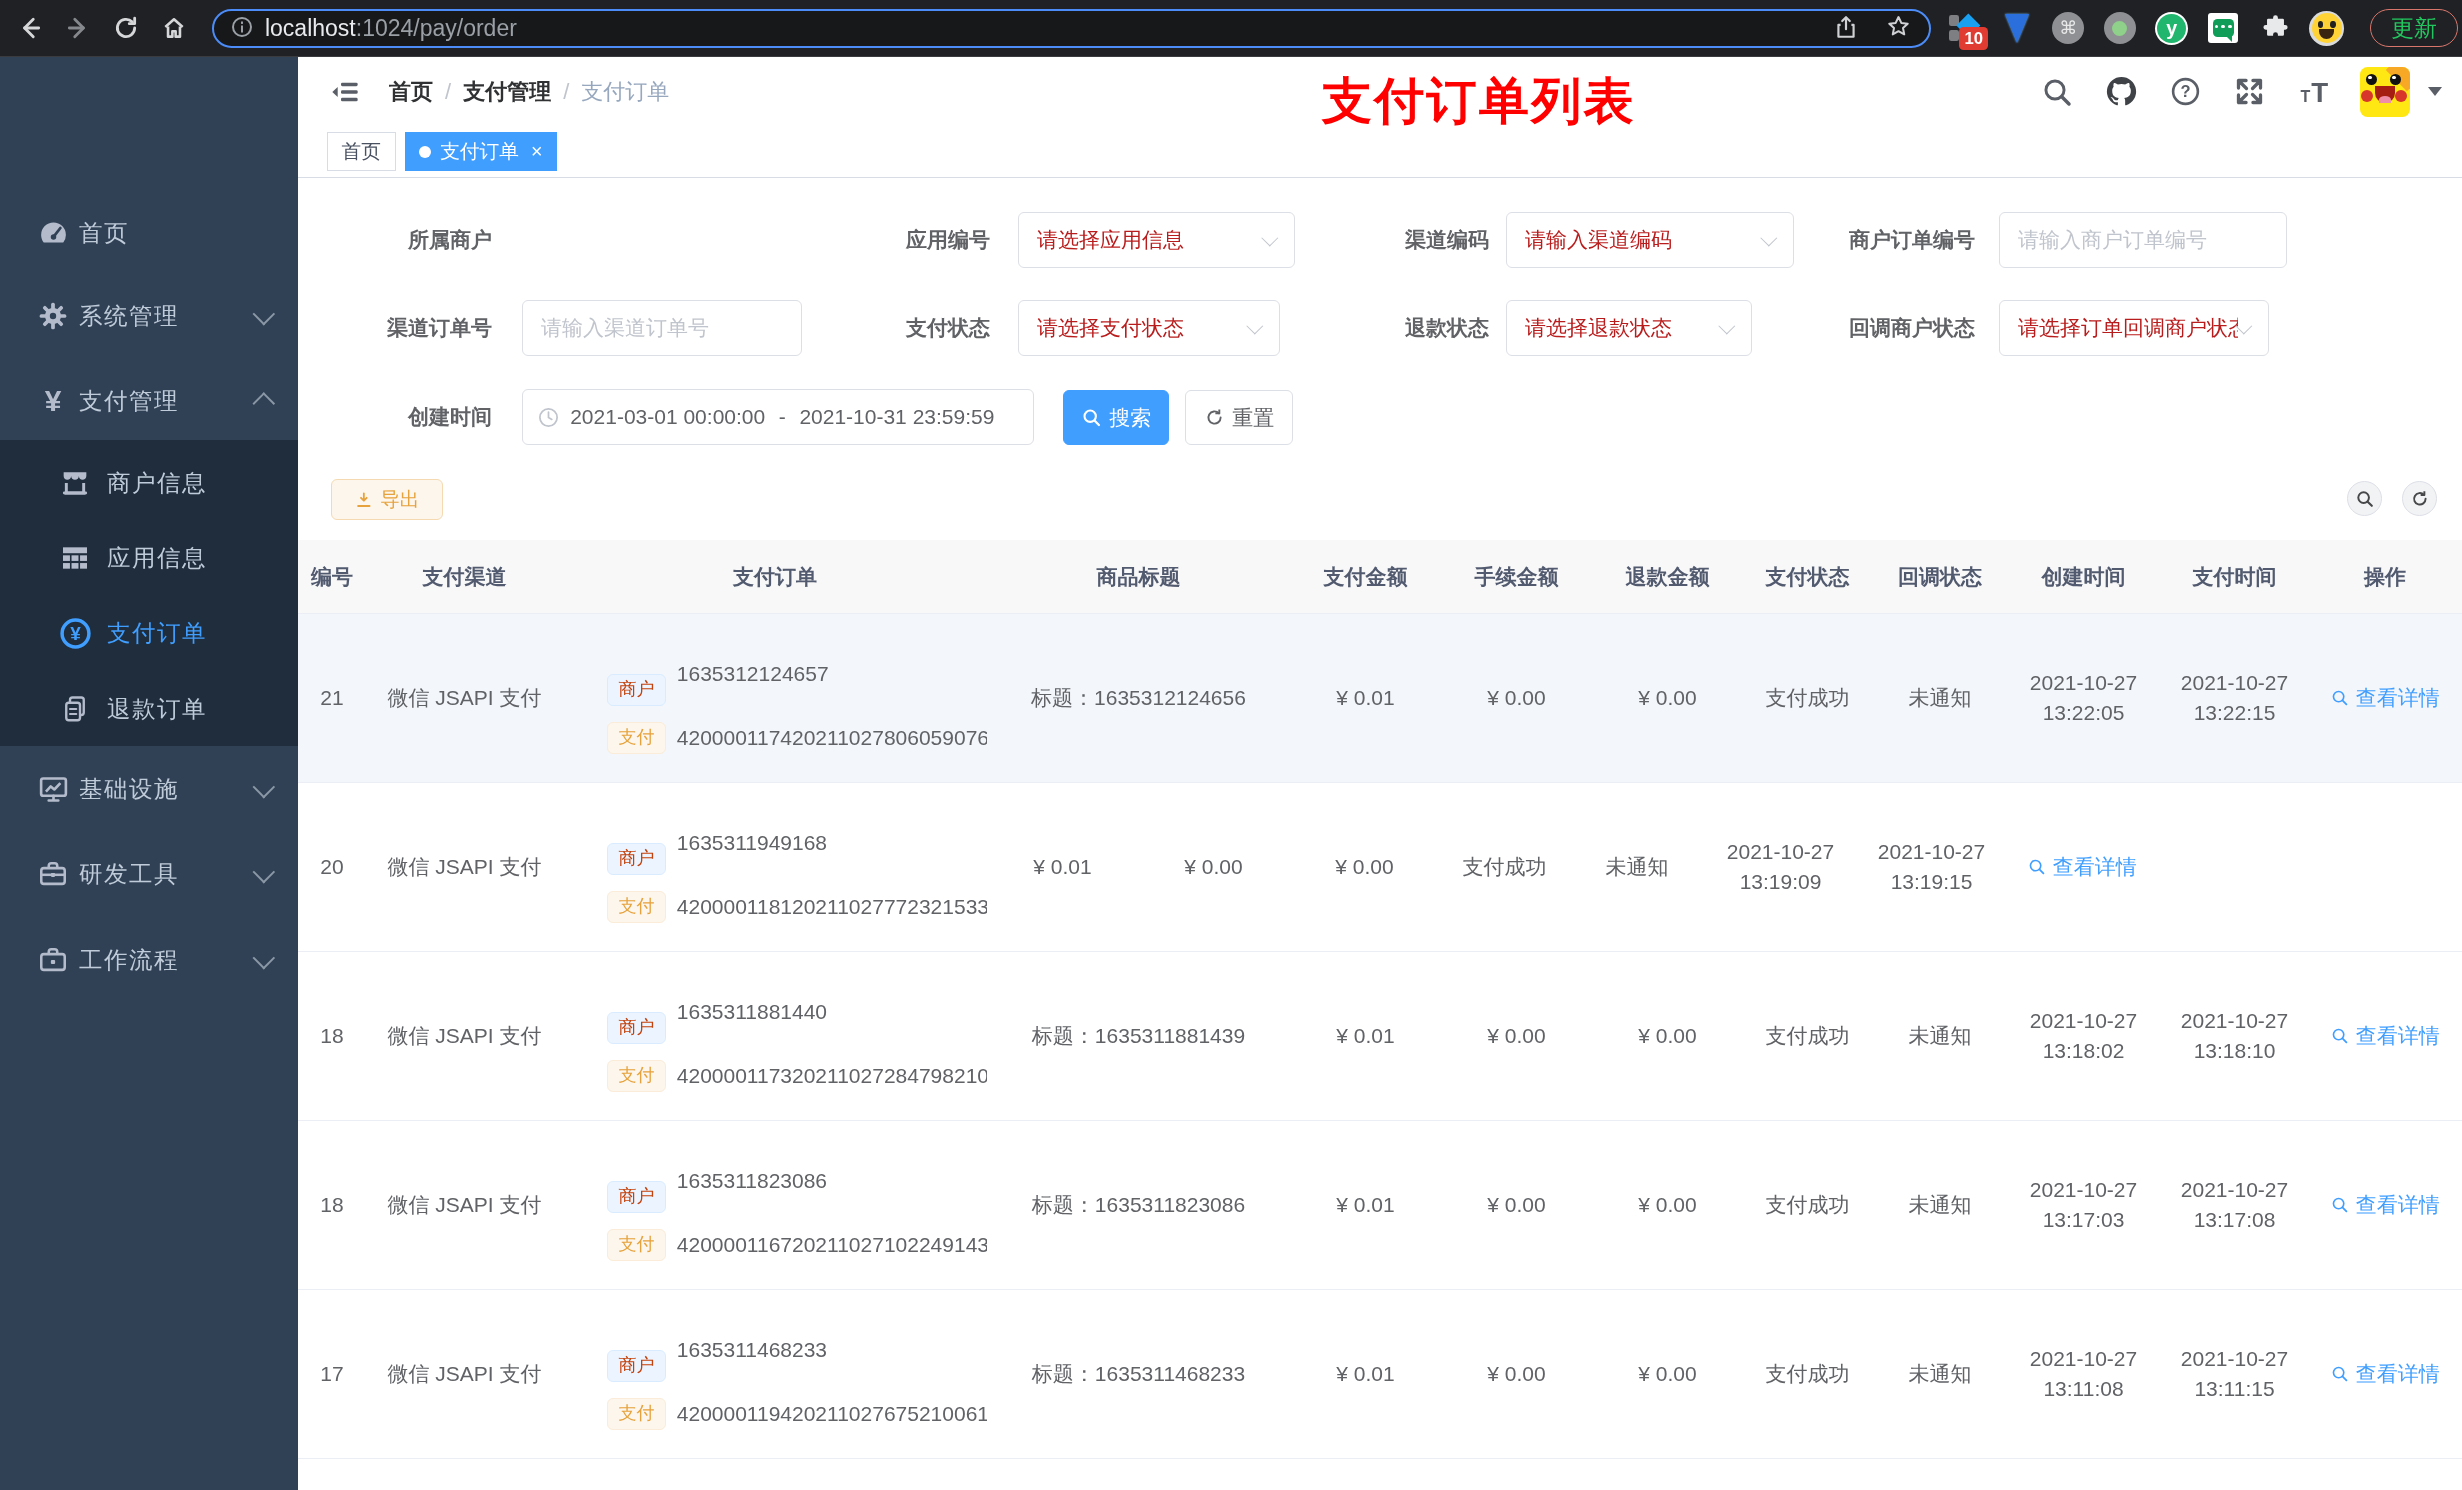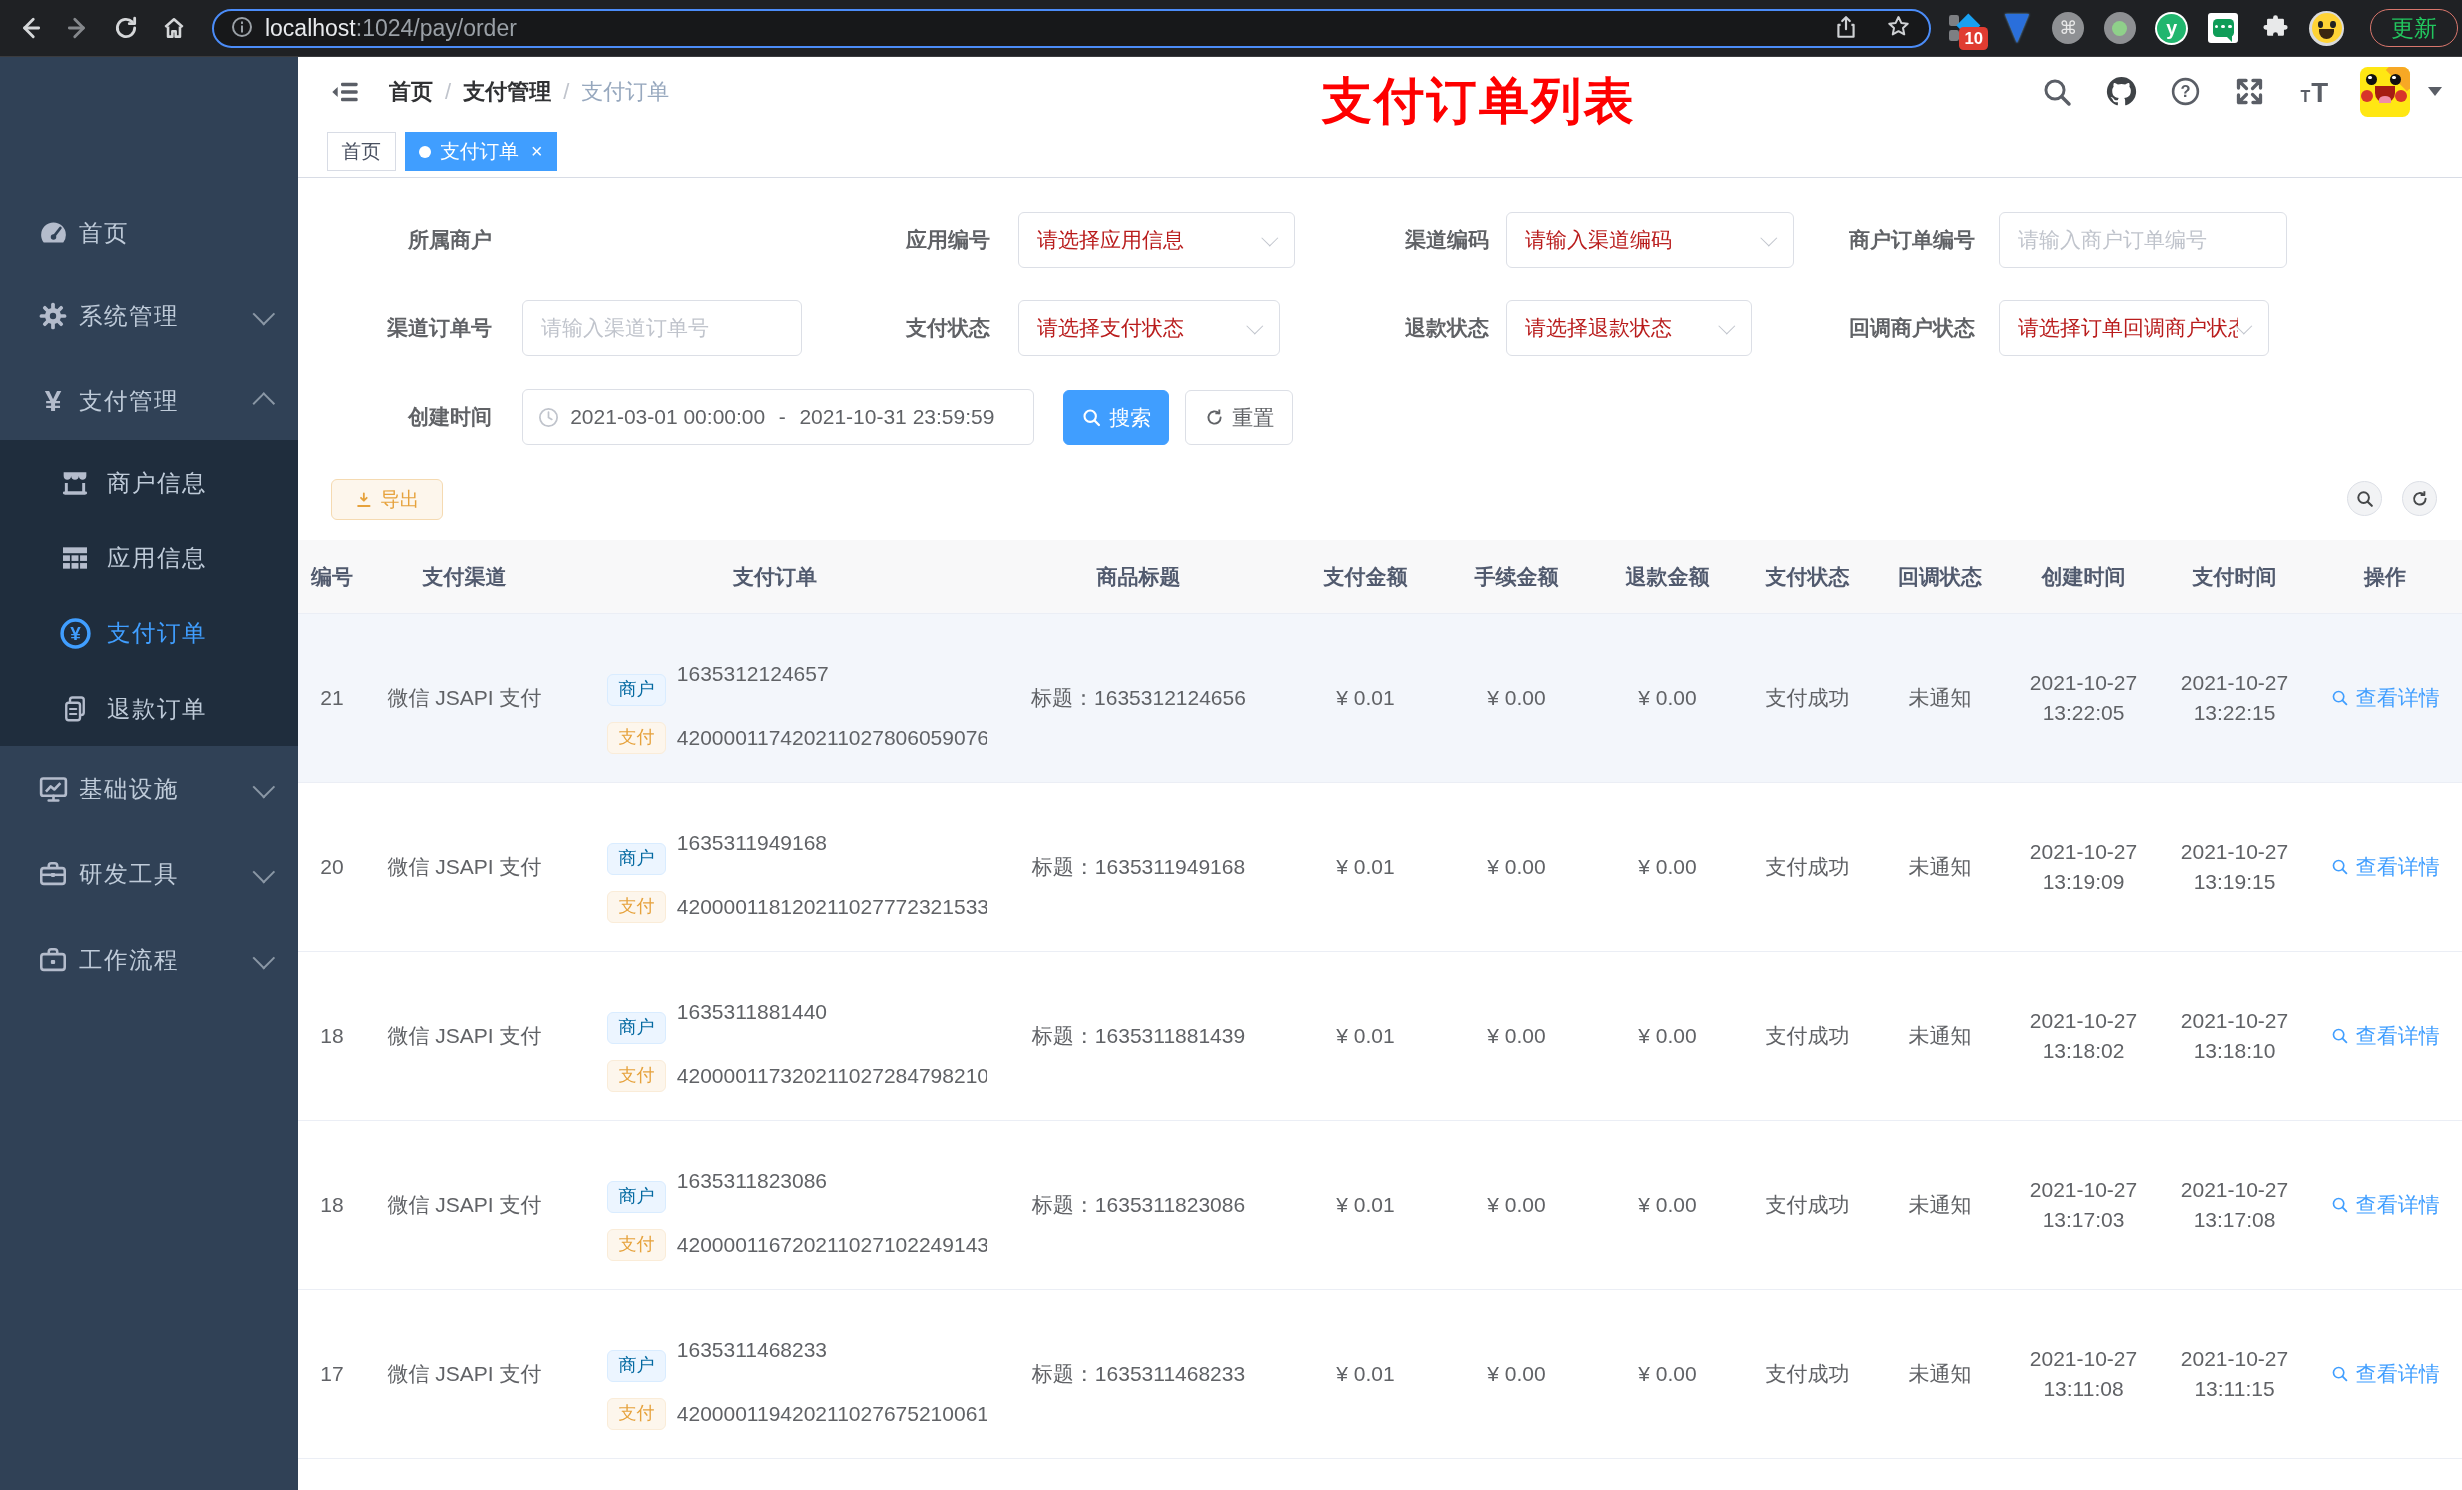--- a/index.html
+++ b/index.html
@@ -125,21 +125,21 @@
   .t-header{display:flex;background:#f8f8f9;height:73px;border-bottom:0.8px solid #ebeef5;}
   .t-header .cell{display:flex;align-items:center;justify-content:center;font-size:21px;font-weight:700;color:#515a6e;
       box-sizing:border-box;white-space:nowrap;overflow:hidden;}
   .t-row{display:flex;height:168px;border-bottom:0.8px solid #ebeef5;background:#fff;}
   .t-row.hl{background:#f3f6fb;}
   .t-row .cell{display:flex;align-items:center;justify-content:center;font-size:21px;color:#606266;box-sizing:border-box;
       white-space:nowrap;overflow:hidden;}
   .cell.order{flex-direction:column;align-items:flex-start;justify-content:center;gap:16.7px;padding-left:44px;}
   .order-line{display:flex;align-items:center;gap:10.6px;}
   .mini-tag{font-size:18px;padding:3.8px 10.6px;border-radius:6px;line-height:1.2;}
-  .tag-blue{background:#ecf5ff;border:0.8px solid #d9ecff;color:#0369a1;margin-top:32px;}
+  .tag-blue{background:#ecf5ff;border:0.8px solid #d9ecff;color:#c2410c;margin-top:32px;}
   .tag-orange{background:#fdf6ec;border:0.8px solid #faecd8;color:#e6a23c;}
   .cell.twolines{flex-direction:column;line-height:30px;}
   .action-link{display:flex;align-items:center;gap:6px;color:#409eff;font-size:21px;cursor:pointer;}
 </style>
 </head>
 <body>
 
 <div class="page">
 
   <div class="browser">
@@ -549,23 +549,20 @@
           <div class="cell order" style="width: 424px;">
             <div class="order-line">
               <span class="mini-tag tag-blue">商户</span>
               <span>1635311949168</span>
             </div>
             <div class="order-line">
               <span class="mini-tag tag-orange">支付</span>
               <span>4200001181202110277723215336</span>
             </div>
           </div>
-          <div class="cell" style="width: 303px;">
-            <span>标题：1635311949168</span>
-          </div>
           <div class="cell" style="width: 151px;">
             <span>¥ 0.01</span>
           </div>
           <div class="cell" style="width: 151px;">
             <span>¥ 0.00</span>
           </div>
           <div class="cell" style="width: 151px;">
             <span>¥ 0.00</span>
           </div>
           <div class="cell" style="width: 129px;">

